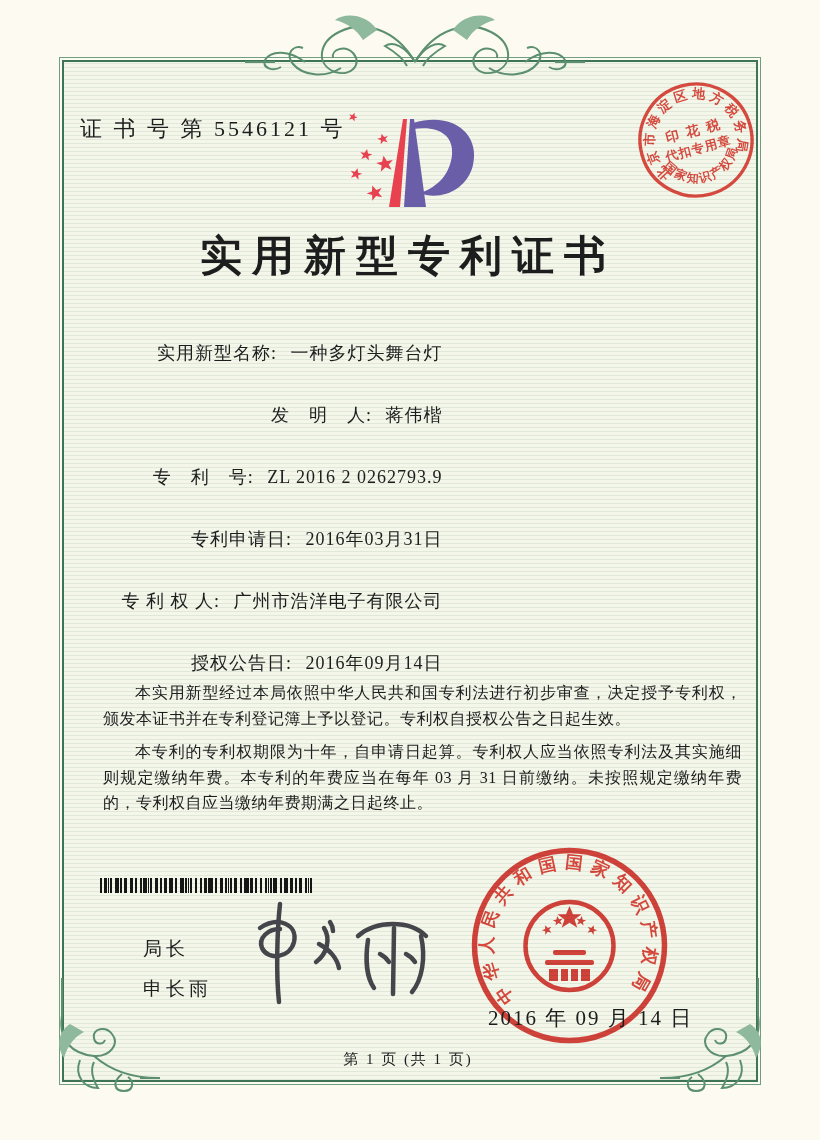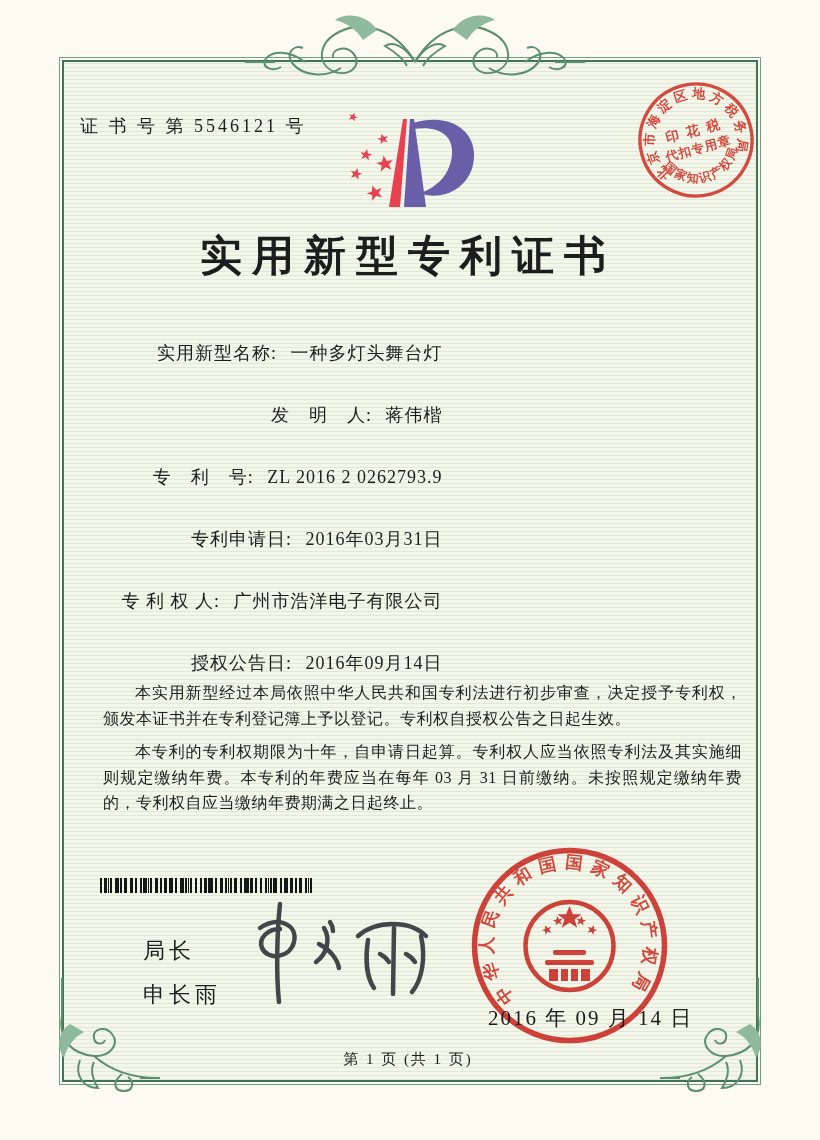--- a/index.html
+++ b/index.html
@@ -4,35 +4,35 @@
 <style>
   html,body{margin:0;padding:0;}
   body{width:820px;height:1140px;background:#fcfaf1;font-family:"Liberation Serif","DejaVu Serif",serif;color:#1d1d1d;position:relative;overflow:hidden;}
   .page{position:absolute;inset:0;}
   
   .frame{position:absolute;left:62px;top:60px;width:692px;height:1018px;
          border:2px solid #3f7557;outline:1px solid #6f9e82;outline-offset:2px;
          background-color:#f4f6ea;
          background-image:repeating-linear-gradient(0deg, rgba(120,165,130,0.16) 0px, rgba(120,165,130,0.16) 1px, transparent 1px, transparent 4px);}
   .orn{position:absolute;z-index:3;}
-  .cert-no{position:absolute;left:80px;top:114px;font-size:18px;letter-spacing:3px;z-index:4;}
+  .cert-no{position:absolute;left:80px;top:114px;font-size:22px;letter-spacing:3px;z-index:4;}
   .logo{position:absolute;left:342px;top:103px;width:152px;height:128px;z-index:4;}
   .title{position:absolute;left:62px;top:228px;width:692px;text-align:center;font-size:42px;font-weight:bold;letter-spacing:10px;z-index:4;}
   .fields{position:absolute;left:98px;top:341px;display:flex;flex-direction:column;gap:38px;font-size:18px;z-index:4;}
   .frow{white-space:nowrap;letter-spacing:1px;text-align:right;}
   .flabel{display:inline-block;min-width:122px;}
   .fvalue{margin-left:8px;}
   .body-text{position:absolute;left:95px;top:672px;width:655px;font-size:16px;line-height:25.5px;text-align:justify;letter-spacing:0.5px;z-index:4;}
   .body-text p{margin:8px;text-indent:2em;}
   .barcode{position:absolute;left:100px;top:878px;width:212px;height:15px;z-index:4;
     background-image:
       repeating-linear-gradient(90deg,#161616 0 2px,transparent 2px 5px),
       repeating-linear-gradient(90deg,#161616 0 1px,transparent 1px 8px),
       repeating-linear-gradient(90deg,transparent 0 4px,#161616 4px 6px,transparent 6px 13px);}
-  .signer{position:absolute;left:143px;top:936px;font-size:22px;letter-spacing:4px;z-index:4;font-family:"Liberation Sans","DejaVu Sans",sans-serif;}
+  .signer{position:absolute;left:143px;top:936px;font-size:19px;letter-spacing:4px;z-index:4;font-family:"Liberation Sans","DejaVu Sans",sans-serif;}
   .signer div{margin-bottom:14px;}
   .signature{position:absolute;left:218px;top:898px;width:230px;height:108px;z-index:5;}
   .stamp-tax{position:absolute;left:622px;top:66px;width:148px;height:148px;transform:rotate(-15deg);z-index:5;mix-blend-mode:multiply;opacity:.9;}
   .stamp-office{position:absolute;left:466px;top:842px;width:207px;height:207px;z-index:5;mix-blend-mode:multiply;opacity:.92;}
   .issue-date{position:absolute;left:488px;top:1004px;font-size:21px;letter-spacing:2px;color:#1b1b1b;z-index:6;}
   .footer{position:absolute;left:62px;top:1050px;width:692px;text-align:center;font-size:15px;letter-spacing:2px;z-index:4;}
   .stamp-text{font-family:"Liberation Serif","DejaVu Serif",serif;font-weight:bold;fill:#e03a31;}
 </style>
 </head>
 <body>

